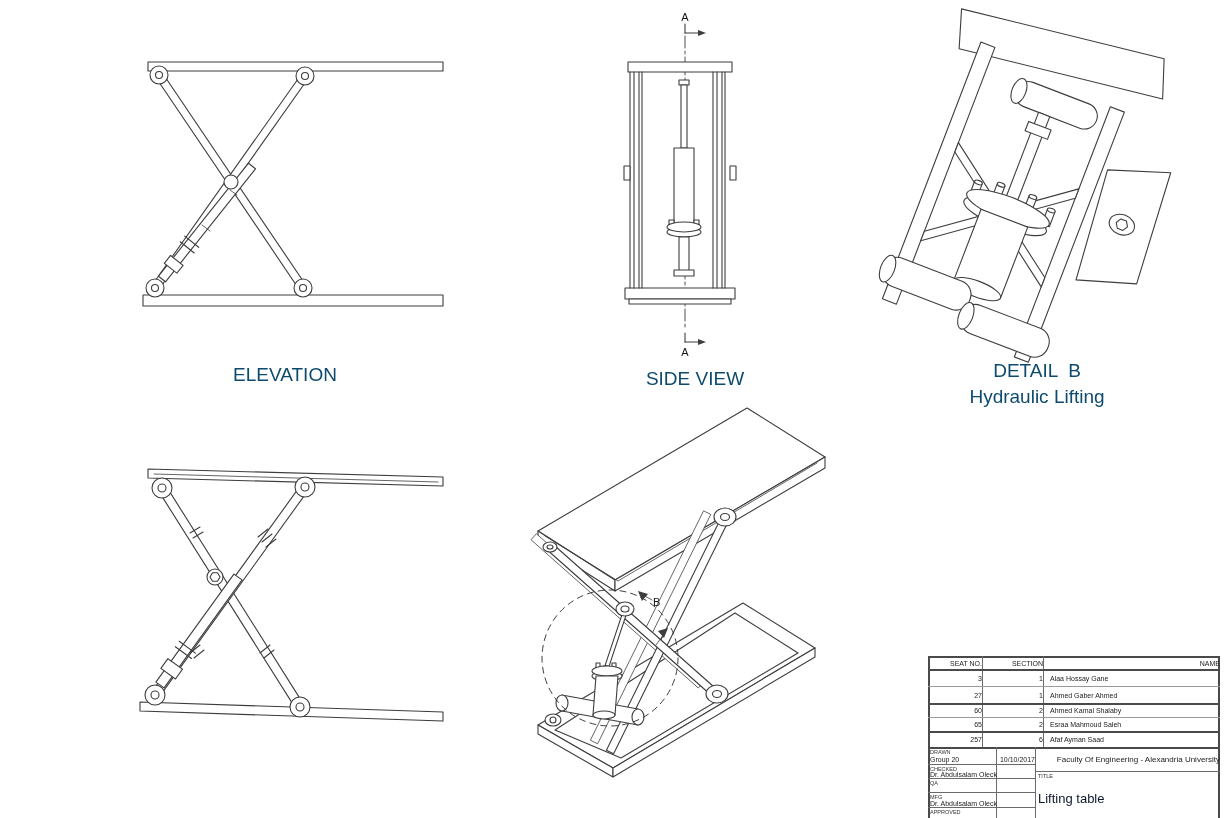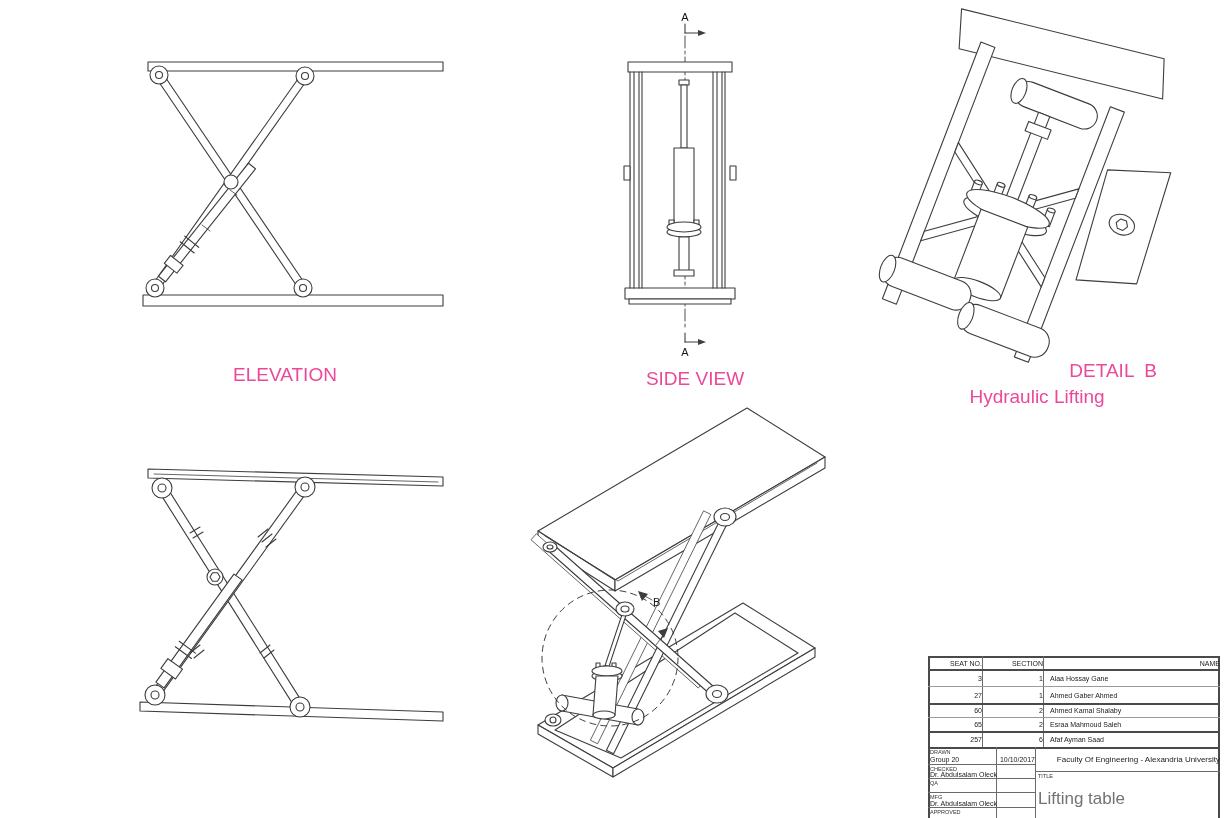--- a/index.html
+++ b/index.html
@@ -6,29 +6,29 @@
   .sheet{position:relative;width:1228px;height:818px;background:#ffffff;overflow:hidden;
          font-family:"Liberation Sans",sans-serif;color:#161616;}
   .sheet svg{position:absolute;overflow:visible;}
   .sheet svg *{stroke:#3d3d3d;stroke-width:1.1;fill:none;stroke-linejoin:round;stroke-linecap:round;}
   .sheet svg .w{fill:#ffffff;}
   .sheet svg .thin{stroke-width:0.8;}
   .sheet svg .dash{stroke-dasharray:12 3 3 3;stroke-width:0.9;}
   .sheet svg .ddash{stroke-dasharray:6 5;stroke-width:1;}
   .sheet svg .solid{fill:#3d3d3d;stroke:none;}
   .sheet svg text{font:11px "Liberation Sans",sans-serif;fill:#161616;stroke:none;}
-  .vlabel{position:absolute;text-align:center;font-size:19px;line-height:26px;color:#ec4899;}
-  .pre{white-space:pre;text-align:right;}
+  .vlabel{position:absolute;text-align:center;font-size:19px;line-height:26px;color:#0c4a6e;}
+  .pre{white-space:pre;}
   .tb-line{position:absolute;background:#6a6a6a;}
   .tb-line.bold{background:#4a4a4a;}
   .tb-line.lite{background:#9a9a9a;}
   .tb-text{position:absolute;font-size:7px;line-height:9px;color:#222;white-space:nowrap;}
   .tb-text.ctr{text-align:right;}
   .tb-text.tiny{font-size:5.5px;line-height:7px;color:#333;}
-  .tb-text.big{font-size:17px;line-height:15px;color:#737373;}
+  .tb-text.big{font-size:13px;line-height:15px;color:#0f172a;}
   .tb-text.inst{font-size:8px;}
 </style>
 </head>
 <body>
 
 <div class="sheet">
 
   <svg style="left:140px;top:55px" width="310" height="255" viewBox="0 0 310 255">
     <rect class="w" x="8" y="7" width="295" height="9"></rect>
     <rect class="w" x="3" y="240" width="300" height="11"></rect>

